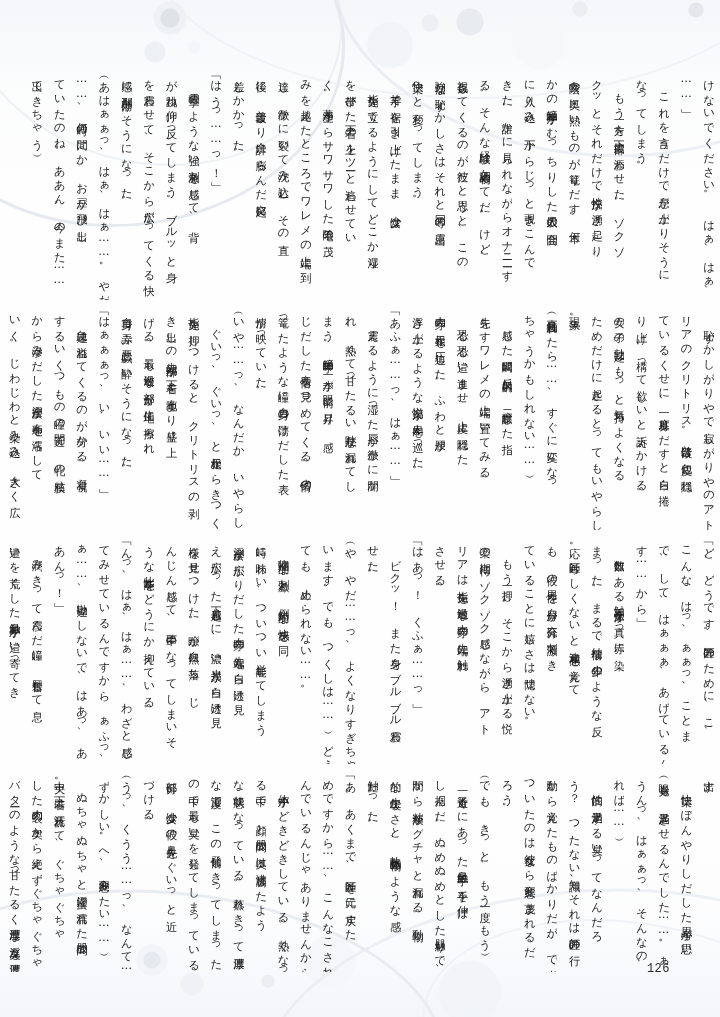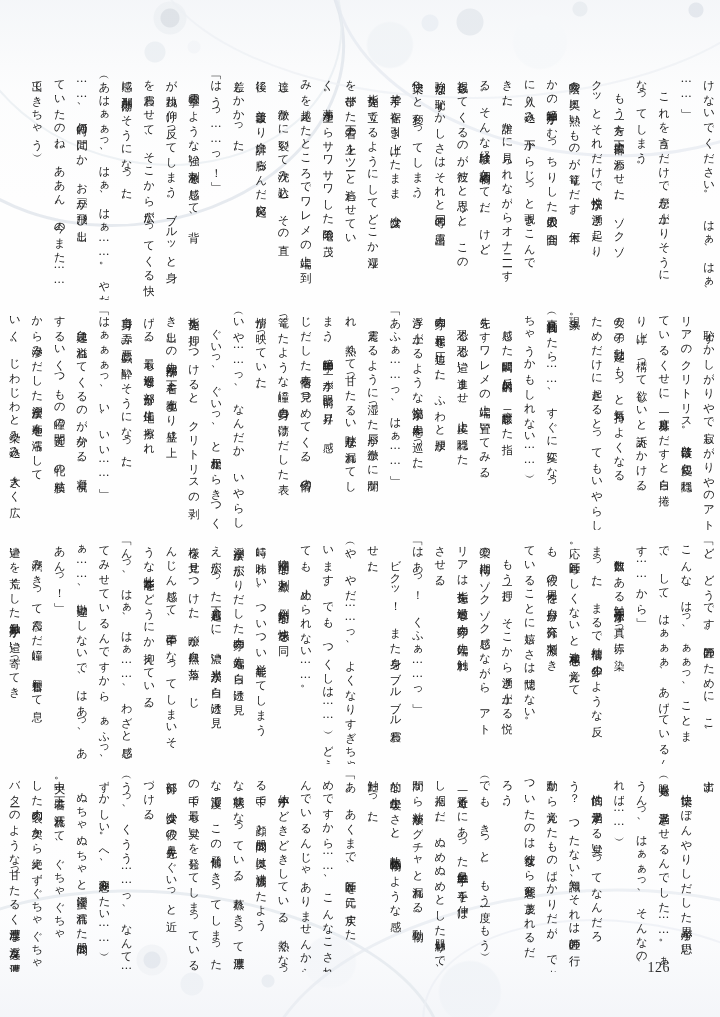--- a/index.html
+++ b/index.html
@@ -146,22 +146,22 @@
     white-space: pre;
     overflow: hidden;
     text-align: start;
     font-feature-settings: "vert" 1;
   }
 
   .page-number {
     position: absolute;
     right: 50px;
     bottom: 41px;
-    font-family: Liberation Serif, serif;
-    font-size: 14px;
+    font-family: Liberation Mono, monospace;
+    font-size: 12px;
     color: #2a2a2a;
     letter-spacing: .5px;
   }
 </style>
 </head>
 <body>
 
 <div id="page">
 
   <div class="wm wm-top"></div>

